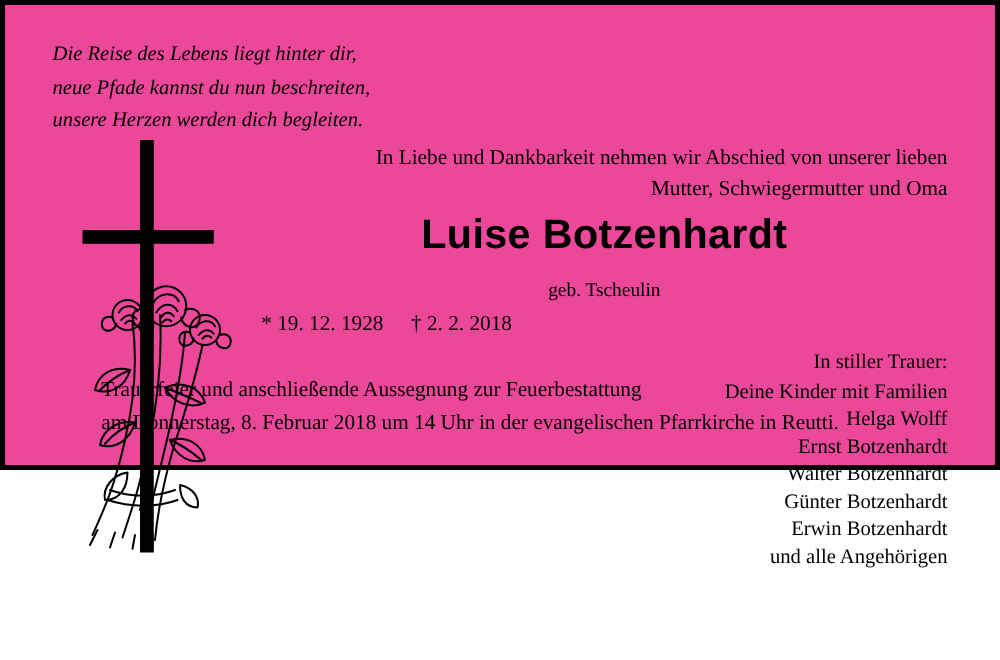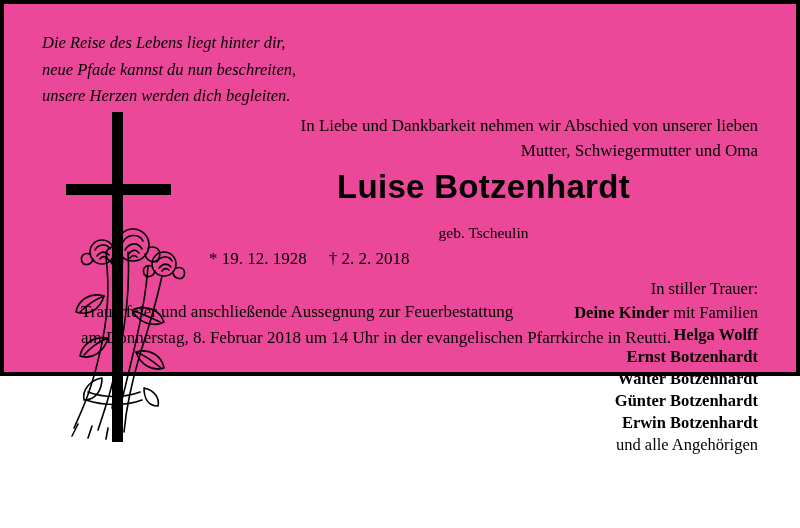--- a/index.html
+++ b/index.html
@@ -122,21 +122,21 @@
   .mourners {
     position: absolute;
     right: 38px;
     top: 274px;
     text-align: right;
     font-family: "Liberation Serif", serif;
     font-size: 16.5px;
     line-height: 1.33;
   }
   .mourners .lead { margin-bottom: 2px; }
-  .mourners .bold { font-weight: bold; }
+  .mourners .bold { font-weight: normal; }
   .mourners .row { white-space: nowrap; }
 
   
   .footer {
     position: absolute;
     left: 38px;
     right: 38px;
     bottom: 22px;
     font-family: "Liberation Serif", serif;
     font-size: 17px;

